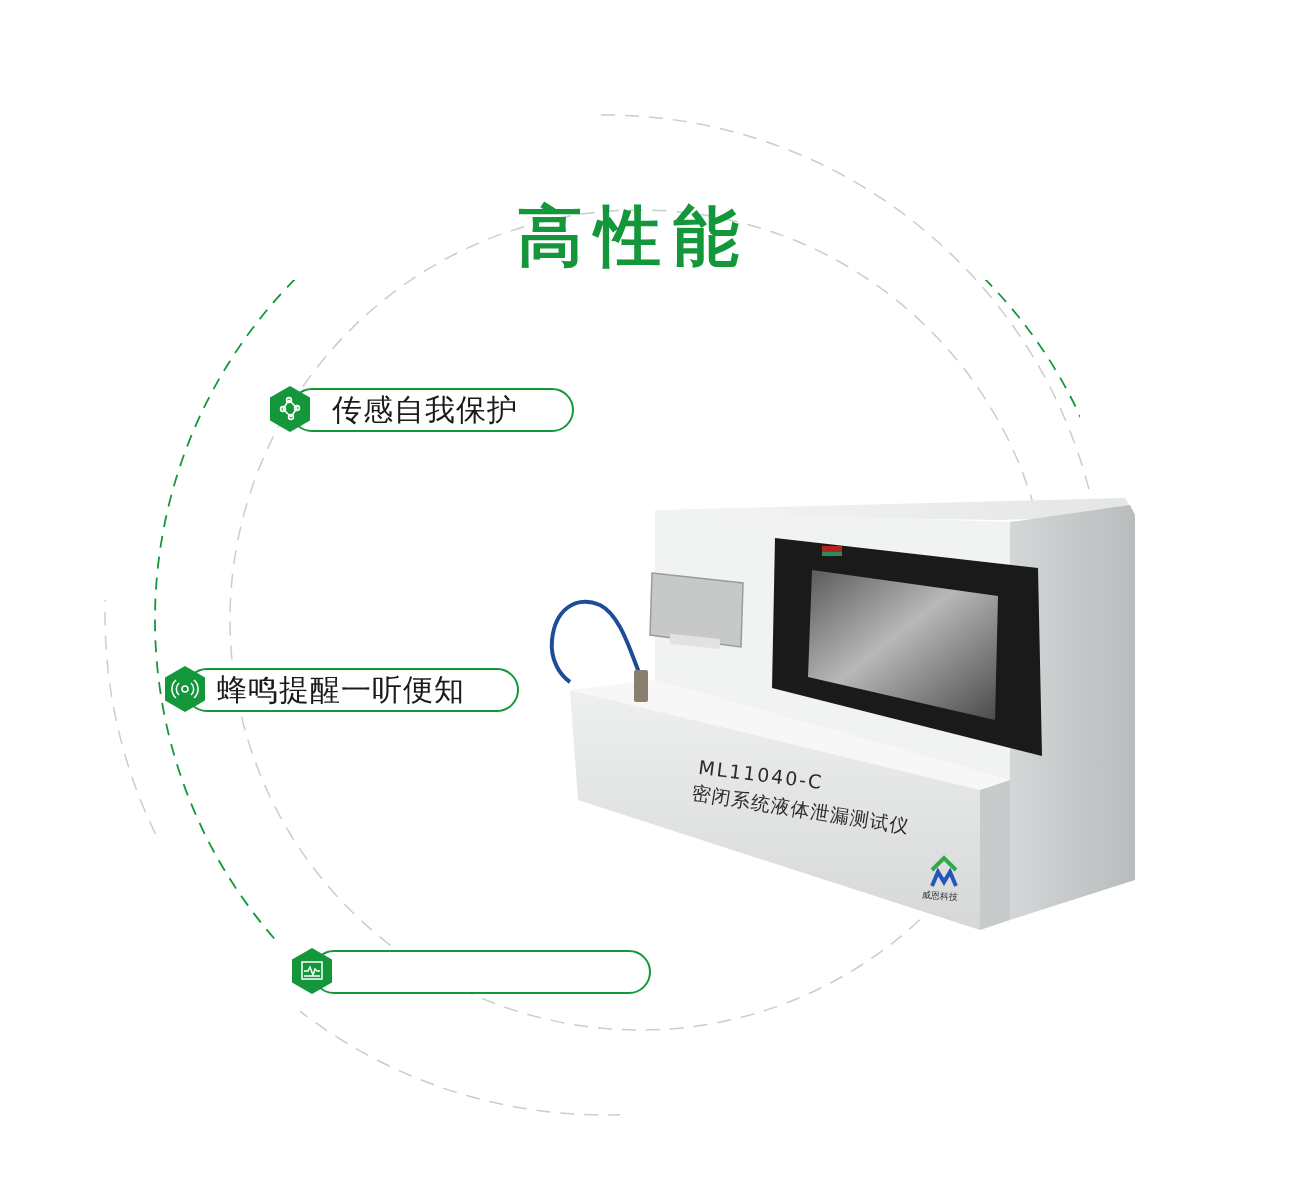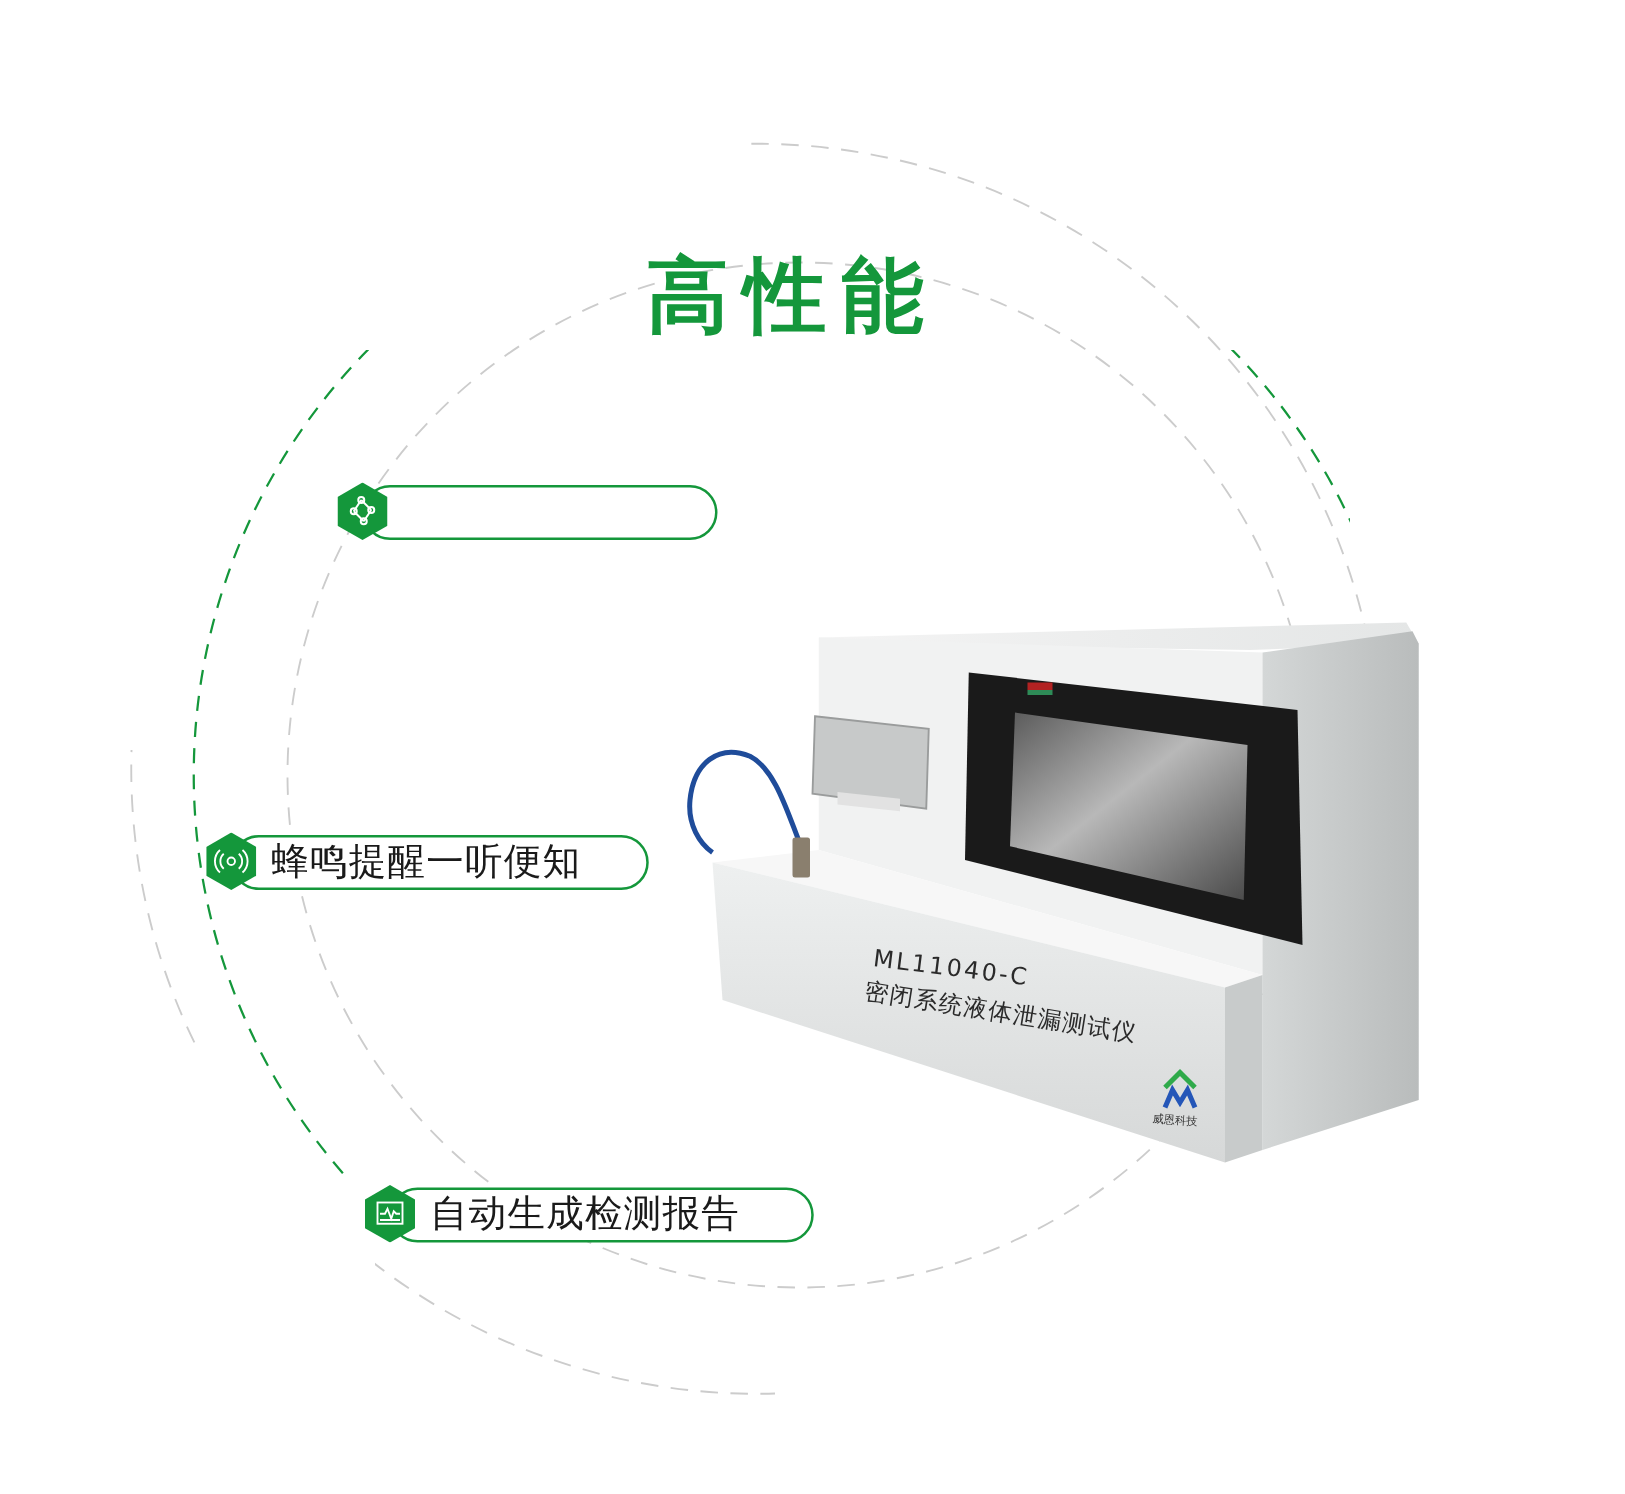--- a/index.html
+++ b/index.html
@@ -59,20 +59,21 @@
       <line x1="19" y1="14" x2="27" y2="22"></line>
         <line x1="27" y1="22" x2="21" y2="31"></line>
       <line x1="21" y1="31" x2="13" y2="23"></line>
         <line x1="13" y1="23" x2="19" y2="14"></line>
       <circle cx="19" cy="14" r="2.4"></circle>
         <circle cx="27" cy="22" r="2.4"></circle>
       <circle cx="21" cy="31" r="2.4"></circle>
         <circle cx="13" cy="23" r="2.4"></circle>
     </g>
   </svg>
+  <span class="feature-label" style="left:62px;">传感自我保护</span>
 </div>
 
 <div class="feature" style="left:165px; top:668px; width:355px;">
   <div class="pill" style="left:20px; width:330px; border-color:#14973b;"></div>
   <svg class="hex" viewBox="0 0 40 46">
     <polygon points="20,0 40,11.5 40,34.5 20,46 0,34.5 0,11.5" fill="#14973b"></polygon>
     <g stroke="#fff" stroke-width="1.5" fill="none">
       <circle cx="20" cy="23" r="3"></circle>
       <path d="M14,17 A8,8 0 0 0 14,29"></path>
         <path d="M26,17 A8,8 0 0 1 26,29"></path>
@@ -86,21 +87,20 @@
 <div class="feature" style="left:292px; top:950px; width:360px;">
   <div class="pill" style="left:20px; width:335px; border-color:#14973b;"></div>
   <svg class="hex" viewBox="0 0 40 46">
     <polygon points="20,0 40,11.5 40,34.5 20,46 0,34.5 0,11.5" fill="#14973b"></polygon>
     <g stroke="#fff" stroke-width="1.5" fill="none">
       <rect x="10" y="14" width="20" height="17"></rect>
       <polyline points="12,23 16,23 18,19 21,27 23,21 25,23 28,23"></polyline>
       <line x1="12" y1="28" x2="28" y2="28"></line>
     </g>
   </svg>
-  <span class="feature-label" style="left:52px;">自动生成检测报告</span>
 </div>
 
 <svg class="device" viewBox="0 0 600 460">
   <defs>
     <linearGradient id="topg" x1="0" y1="0" x2="1" y2="0">
       <stop offset="0" stop-color="#f4f4f4"></stop>
         <stop offset="1" stop-color="#e4e6e6"></stop>
     </linearGradient>
     <linearGradient id="frontg" x1="0" y1="0" x2="0" y2="1">
       <stop offset="0" stop-color="#eef0f0"></stop>

